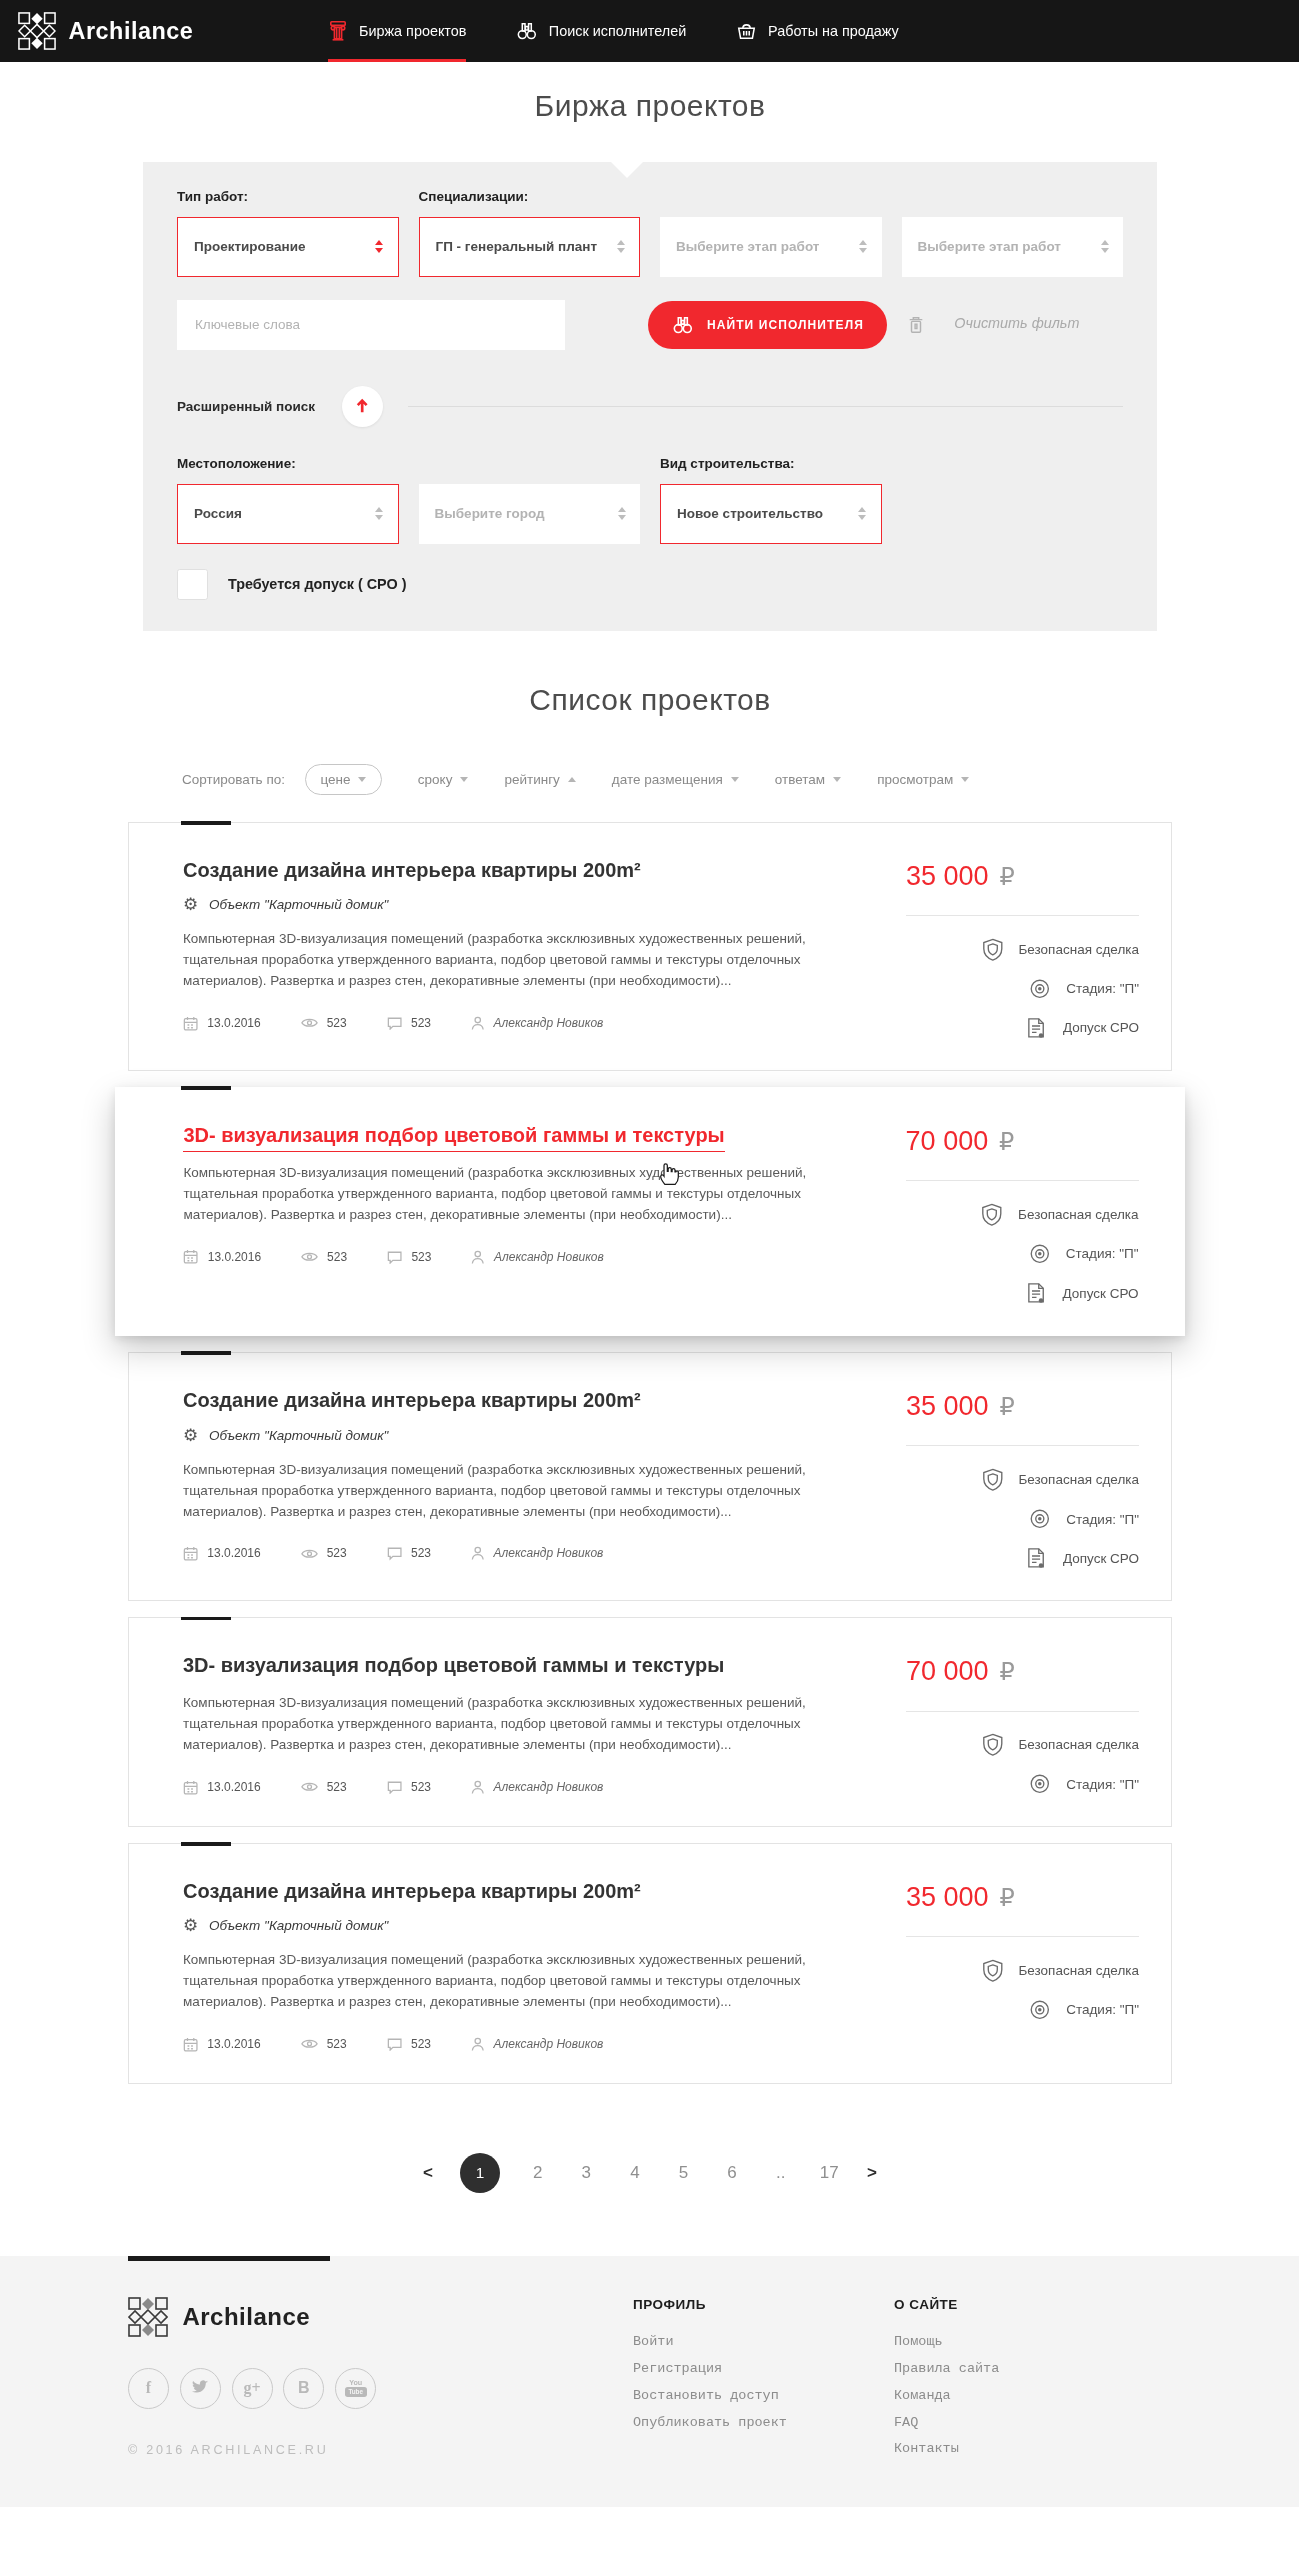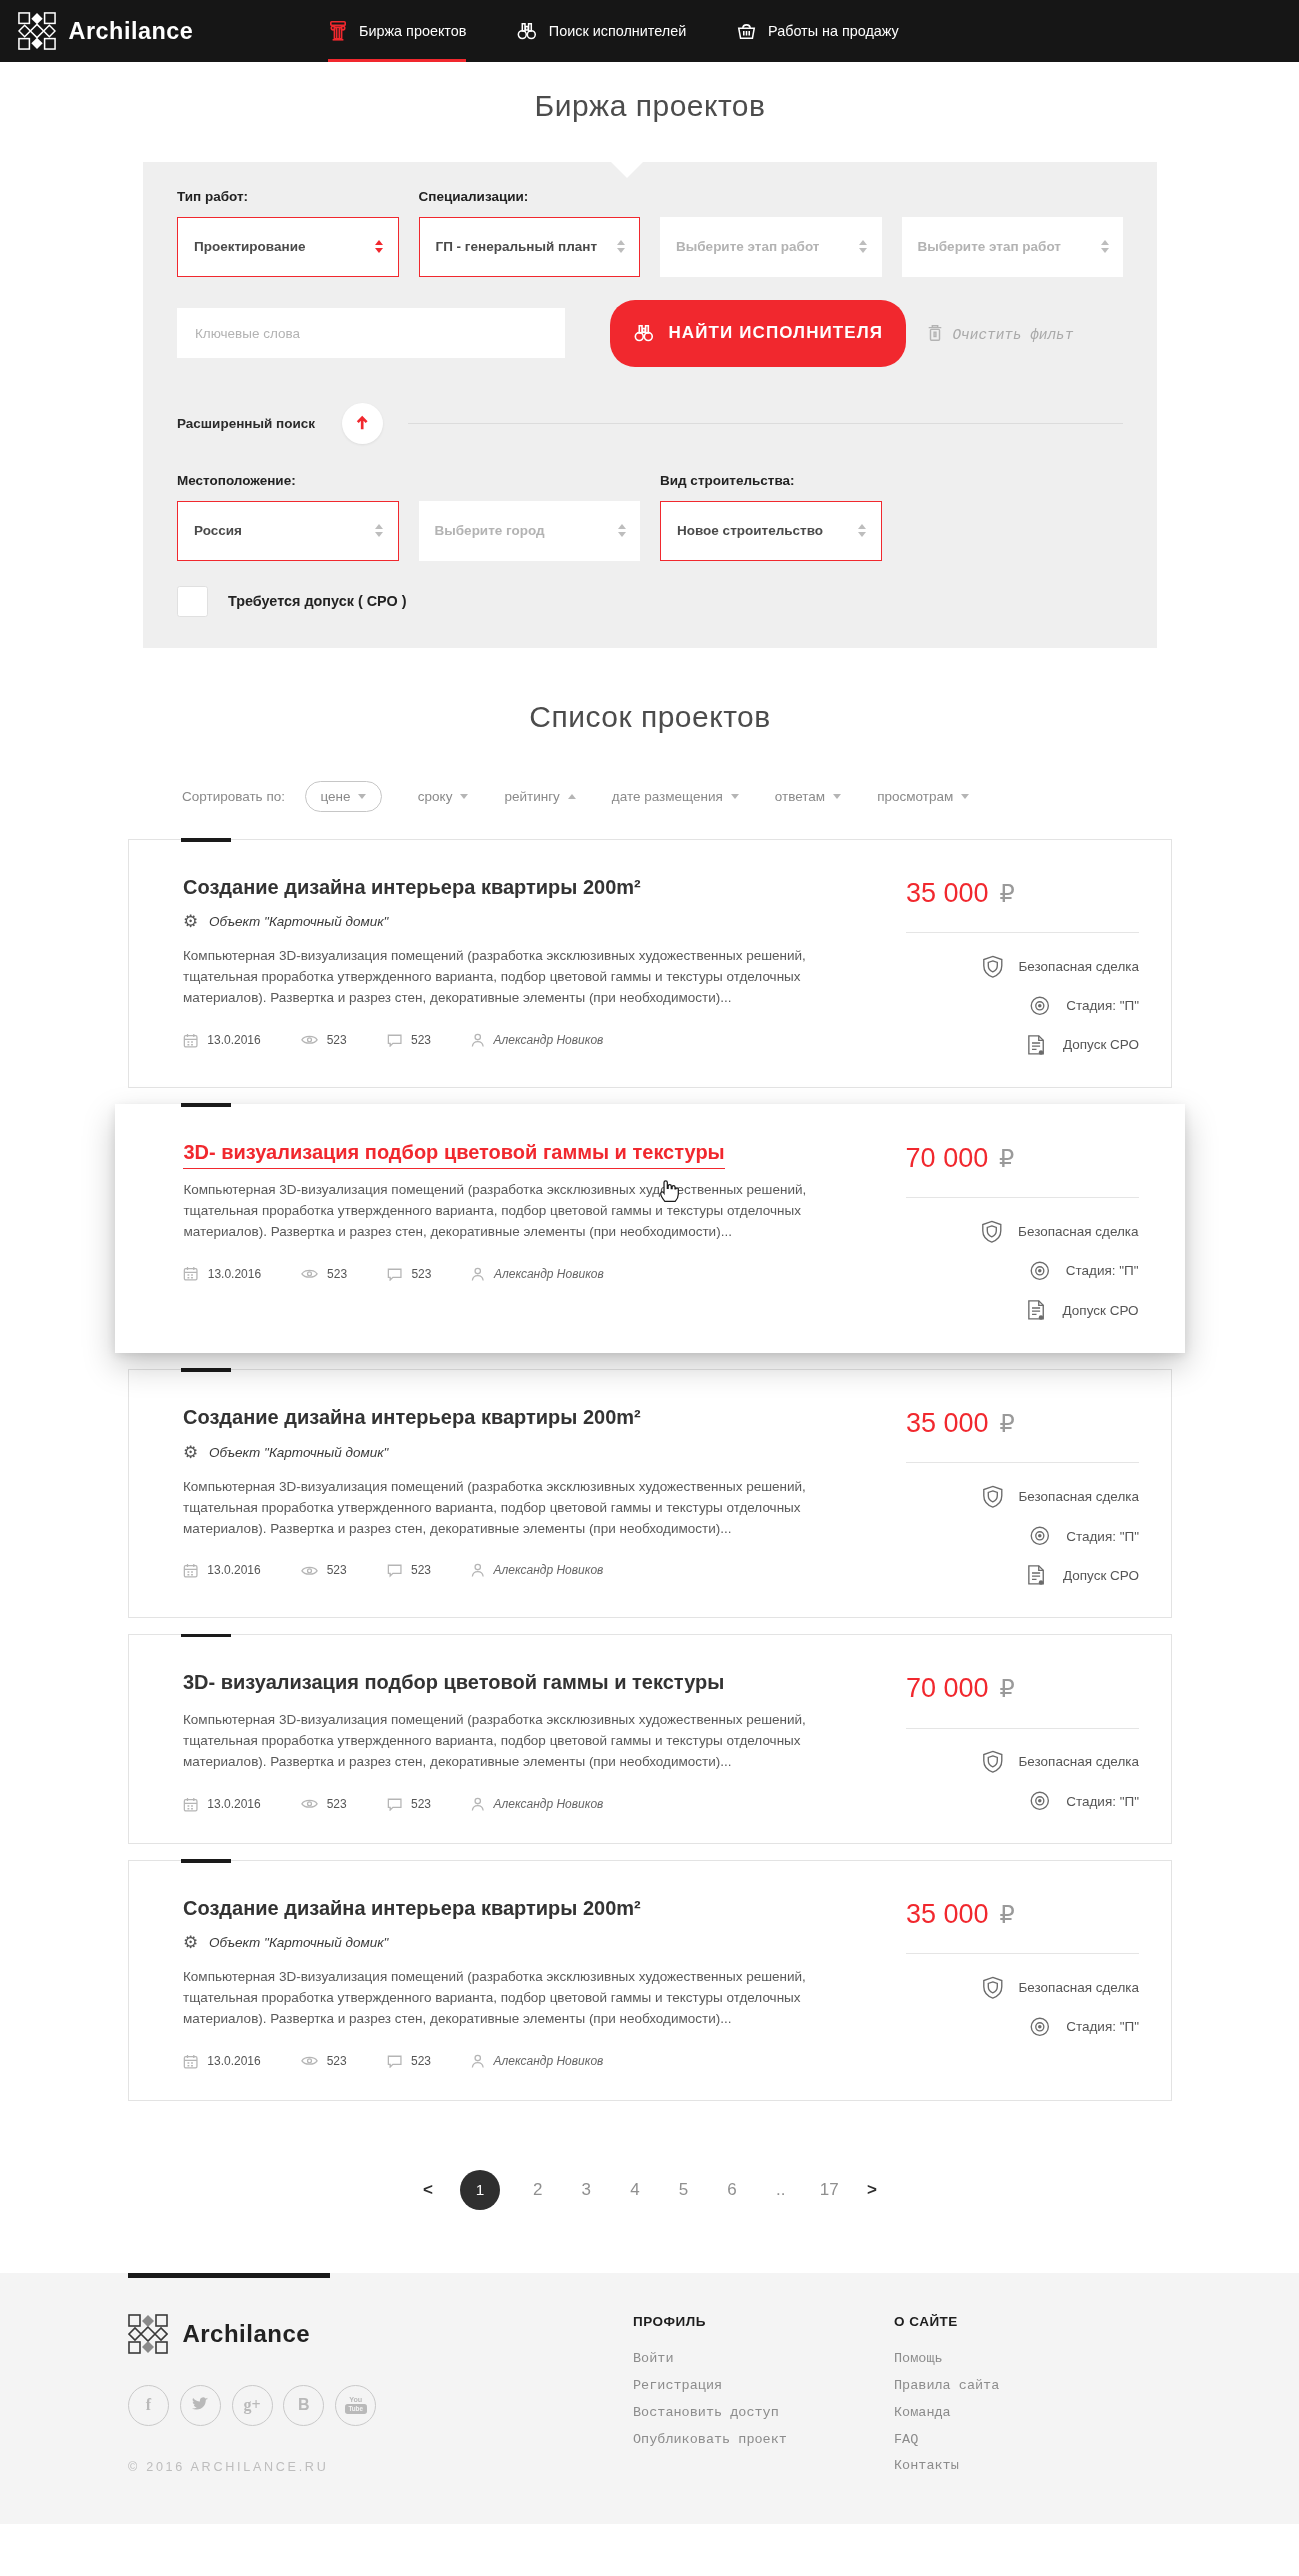--- a/index.html
+++ b/index.html
@@ -43,22 +43,22 @@
   .select-val.ph{color:#b3b3b3;}
   .arrows{display:flex;flex-direction:column;gap:3.6px;}
   .tri-u{width:0;height:0;border-left:4.5px solid transparent;border-right:4.5px solid transparent;border-bottom:5.4px solid #bdbdbd;}
   .tri-d{width:0;height:0;border-left:4.5px solid transparent;border-right:4.5px solid transparent;border-top:5.4px solid #bdbdbd;}
   .red-arrows .tri-u{border-bottom-color:var(--accent);}
   .red-arrows .tri-d{border-top-color:var(--accent);}
   .row2{margin-top:23.4px;align-items:center;}
   .kw-wrap{grid-column:1 / span 2;}
   .kw-input{width:388px;height:50px;border:none;background:#fff;padding:0 18px;font-size:13.5px;color:#4a4a4a;font-family:inherit;}
   .kw-input::placeholder{color:#b3b3b3;}
-  .find-btn{height:67px;border:none;border-radius:25px;background:var(--accent);color:#fff;display:inline-flex;align-items:center;justify-content:center;gap:13.5px;font-size:17px;font-weight:700;letter-spacing:1.1px;padding:0 23.4px;cursor:pointer;font-family:inherit;white-space:nowrap;}
-  .clear-btn{display:inline-flex;align-items:flex-end;gap:8px;background:none;border:none;cursor:pointer;font-family:Liberation Mono, monospace;}
+  .find-btn{height:48px;border:none;border-radius:25px;background:var(--accent);color:#fff;display:inline-flex;align-items:center;justify-content:center;gap:13.5px;font-size:12px;font-weight:700;letter-spacing:1.1px;padding:0 23.4px;cursor:pointer;font-family:inherit;white-space:nowrap;}
+  .clear-btn{display:inline-flex;align-items:flex-start;gap:29px;background:none;border:none;cursor:pointer;font-family:Liberation Sans, sans-serif;}
   .clear-btn span{font-size:14.4px;font-style:italic;color:#a9a9a9;}
   .adv-row{display:flex;align-items:center;margin-top:36px;}
   .adv-label{font-size:13.5px;font-weight:700;color:#2b2b2b;margin-right:27px;}
   .adv-toggle{width:41px;height:41px;border-radius:50%;background:#fff;border:none;display:flex;align-items:center;justify-content:center;cursor:pointer;box-shadow:0 0.9px 2.7px rgba(0,0,0,.08);}
   .adv-divider{flex:1;height:0.9px;background:#dcdcdc;margin-left:25px;}
   .row4{margin-top:29px;}
   .chk-row{display:flex;align-items:center;gap:20px;margin-top:25px;}
   .chk{width:31px;height:31px;background:#fff;border:0.9px solid #e0e0e0;border-radius:2.7px;cursor:pointer;}
   .chk-label{font-size:14.4px;font-weight:700;color:#222;}
 

